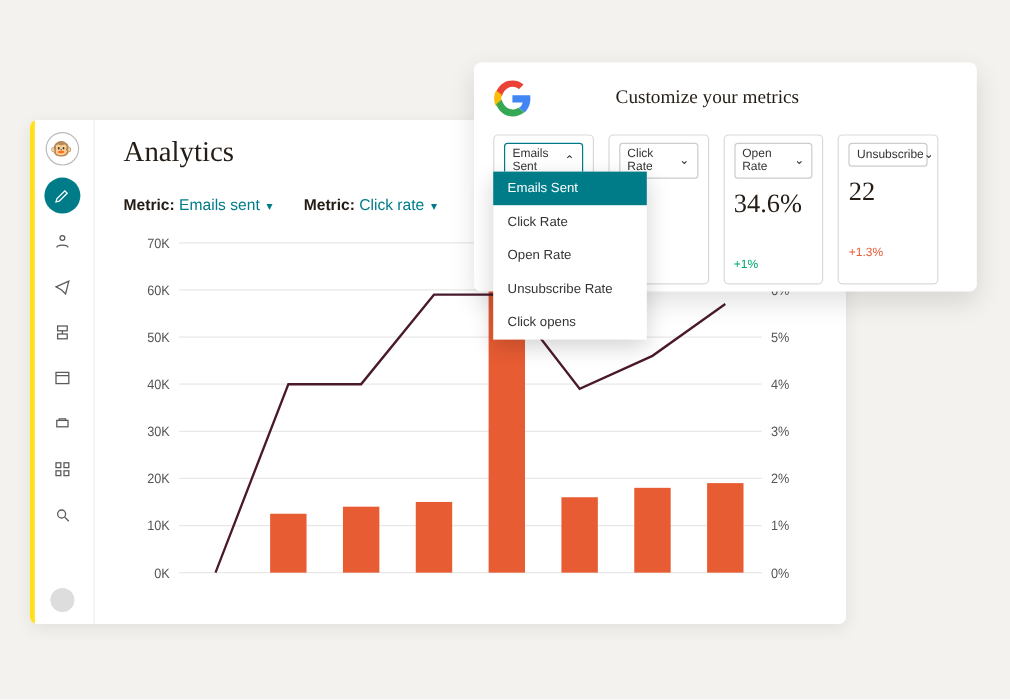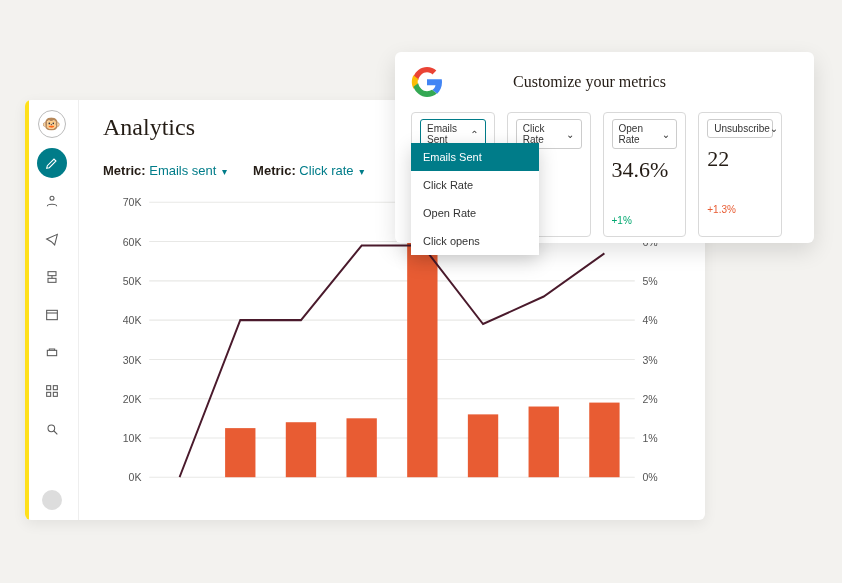--- a/index.html
+++ b/index.html
@@ -275,20 +275,21 @@
     <div class="mcard val-obscured">
       <div class="mcard-head open">
         <span>Emails Sent</span>
         <span>⌃</span>
       </div>
       <div class="mcard-big">.2%</div>
       <div class="dropdown-menu">
         <div class="item sel">Emails Sent</div>
         <div class="item">Click Rate</div>
         <div class="item">Open Rate</div>
+        <div class="item">Unsubscribe Rate</div>
         <div class="item">Click opens</div>
       </div>
     </div>
 
     <div class="mcard">
       <div class="mcard-head">
         <span>Click Rate</span>
         <span>⌄</span>
       </div>
       <div class="mcard-big"></div>

